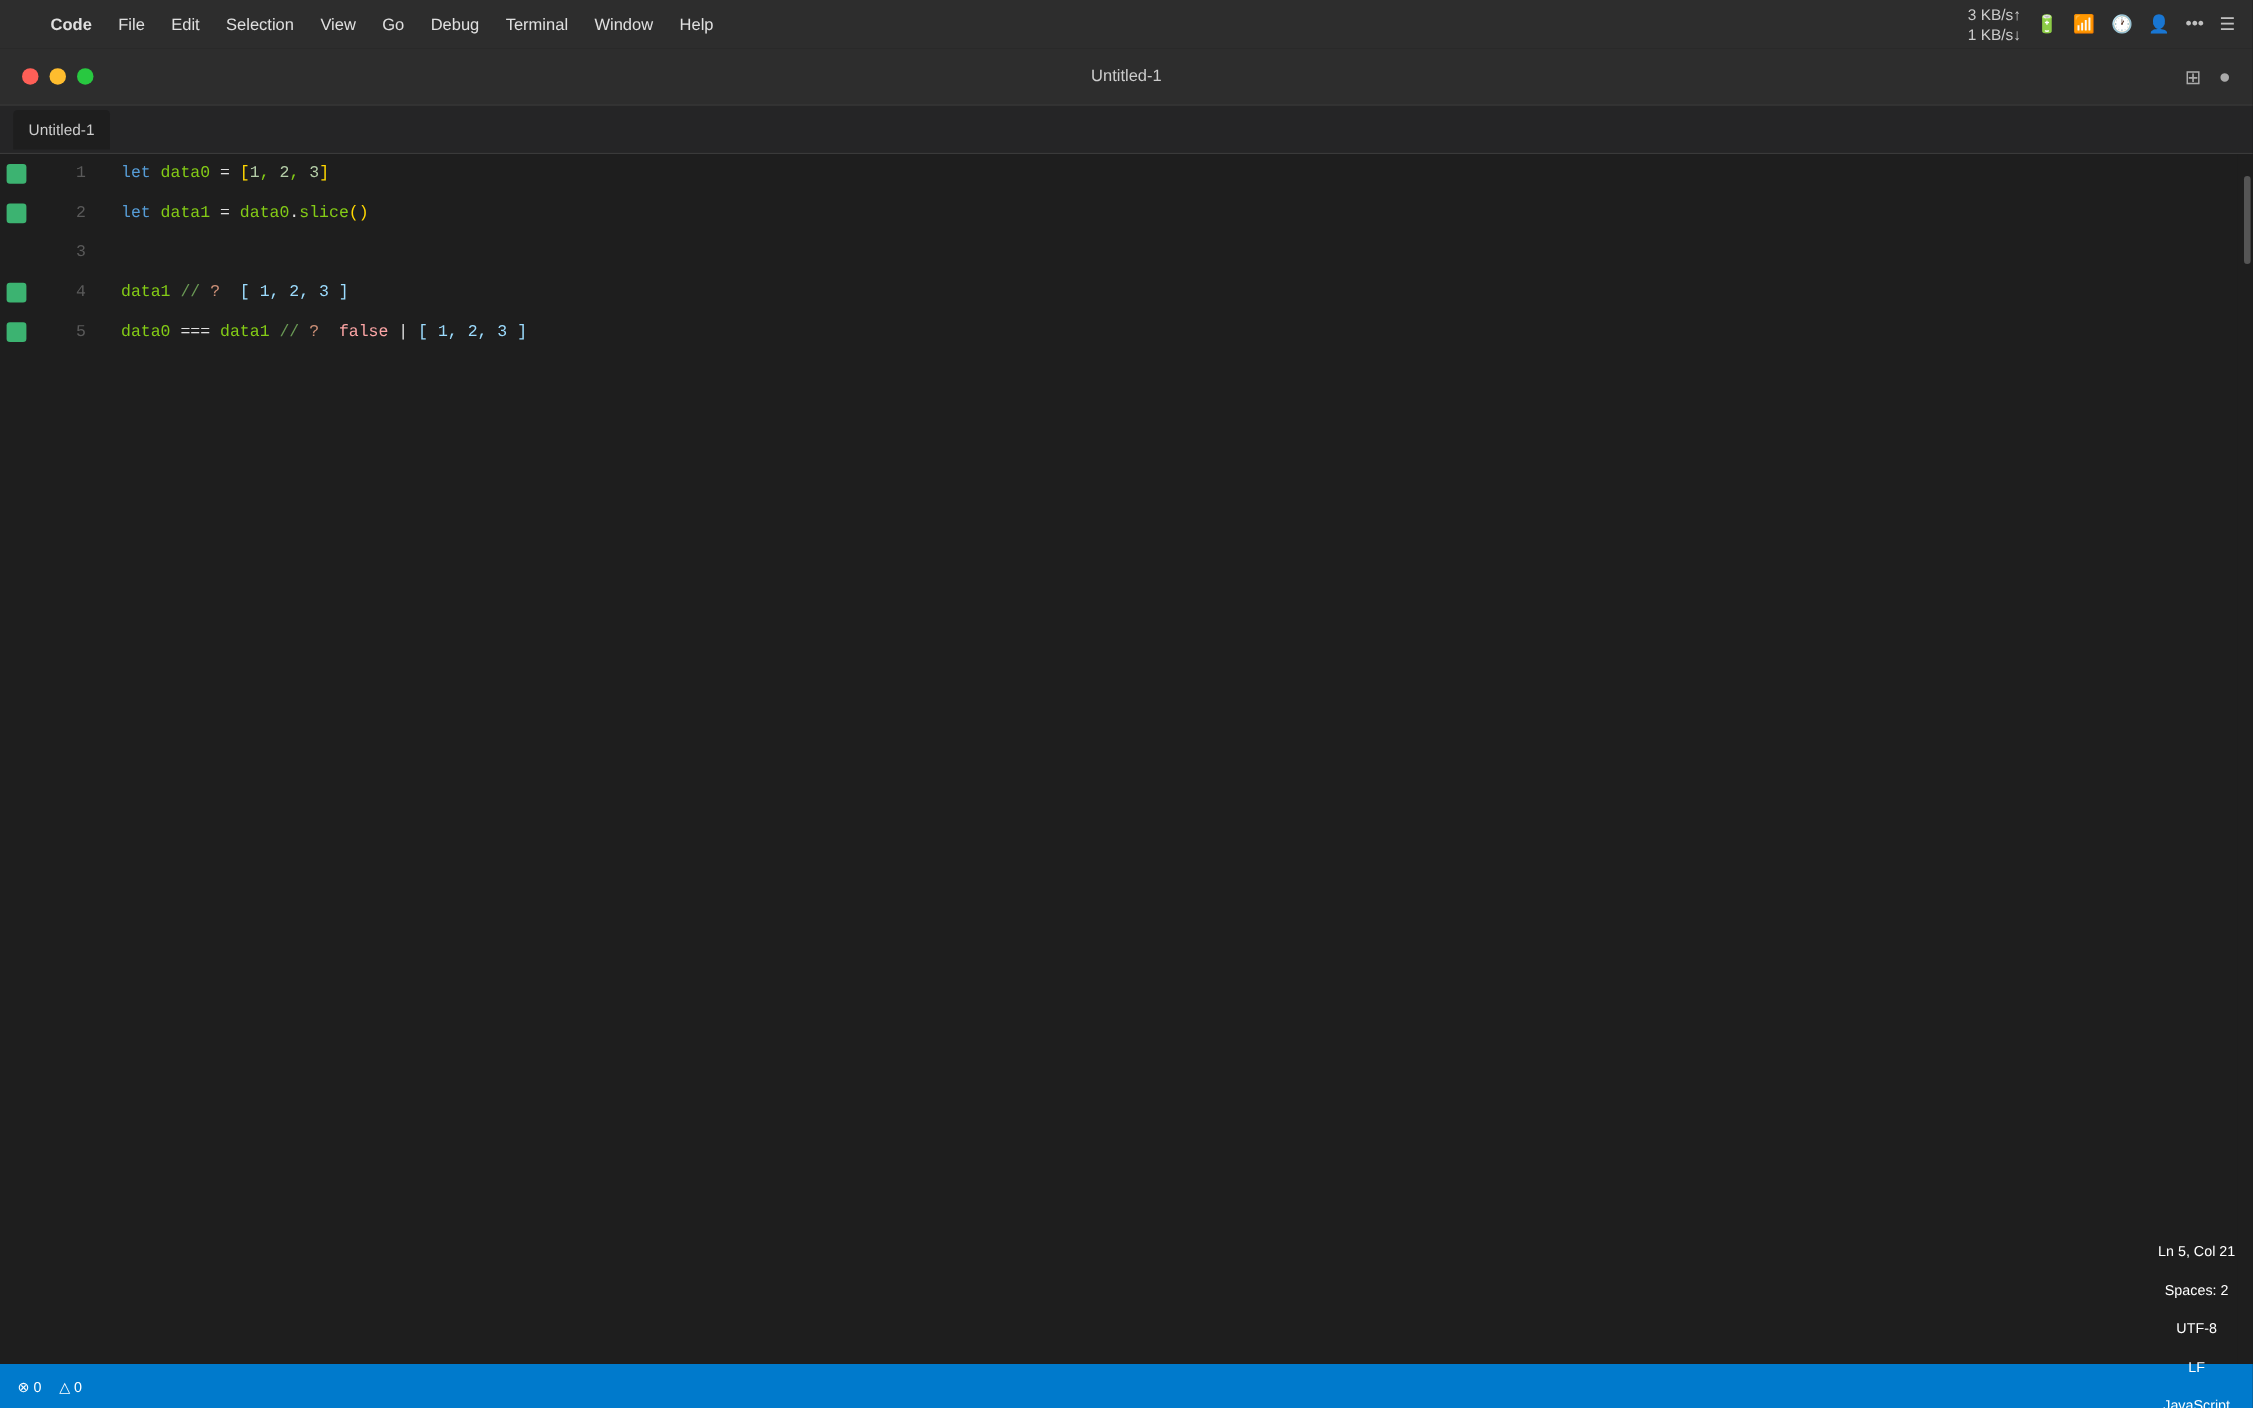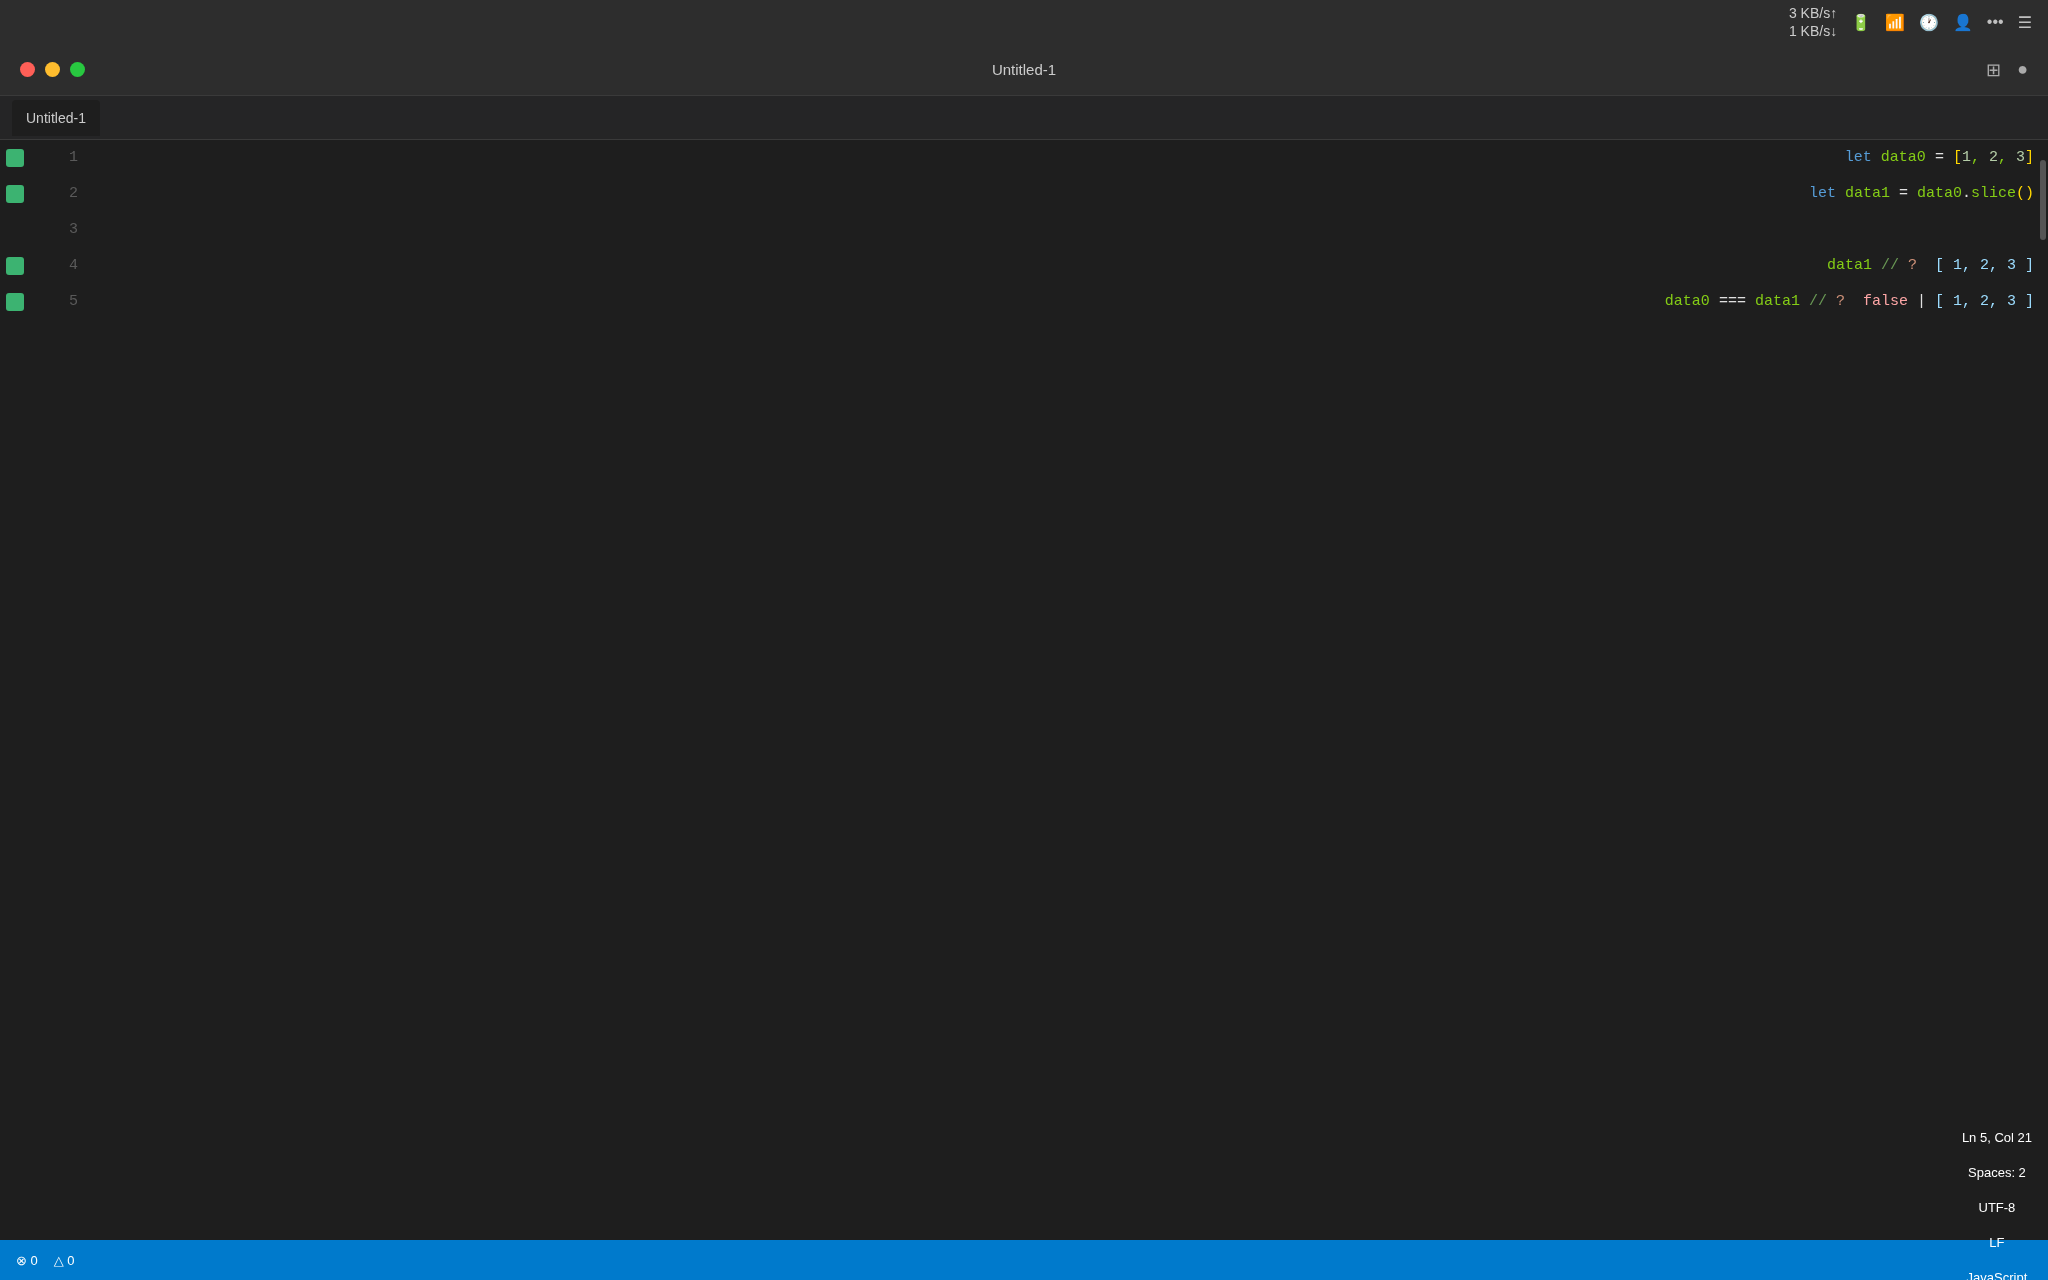--- a/index.html
+++ b/index.html
@@ -181,21 +181,20 @@
       line-height: 36px;
       overflow: visible;
     }
 
     .code-line {
       height: 36px;
       display: flex;
       align-items: center;
       white-space: pre;
       padding-left: 20px;
-      justify-content: flex-end;
     }
 
     
     .kw { color: #569cd6; }          
     .var { color: #84cc16; }          
     .op { color: #e0e0e0; }           
     .bracket { color: #ffd700; }      
     .num { color: #b5cea8; }          
     .method { color: #84cc16; font-family: Liberation Mono, monospace; }       
     .paren { color: #ffd700; }
@@ -267,20 +266,32 @@
     .titlebar-icon {
       color: #aaa;
       font-size: 18px;
     }
   </style>
 </head>
 <body>
 
 <div class="menubar">
   <span class="apple-logo"></span>
+  <div class="menu-items">
+    <span class="menu-item app-name">Code</span>
+    <span class="menu-item">File</span>
+    <span class="menu-item">Edit</span>
+    <span class="menu-item">Selection</span>
+    <span class="menu-item">View</span>
+    <span class="menu-item">Go</span>
+    <span class="menu-item">Debug</span>
+    <span class="menu-item">Terminal</span>
+    <span class="menu-item">Window</span>
+    <span class="menu-item">Help</span>
+  </div>
   <div class="menubar-right">
     <div class="status-text" style="font-size:14px;color:#ccc;white-space:pre;">3 KB/s↑
 1 KB/s↓</div>
     <span class="icon-placeholder">🔋</span>
     <span class="icon-placeholder">📶</span>
     <span class="icon-placeholder">🕐</span>
     <span class="icon-placeholder">👤</span>
     <span class="icon-placeholder">•••</span>
     <span class="icon-placeholder">☰</span>
   </div>

